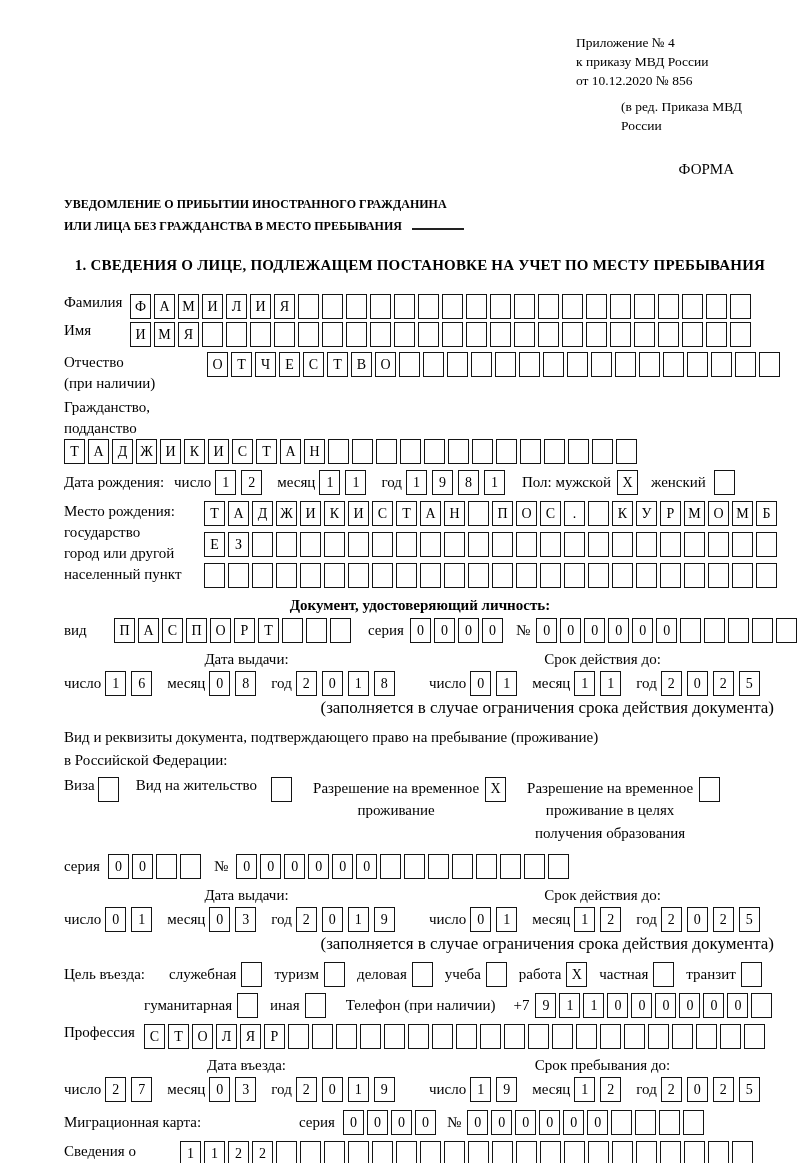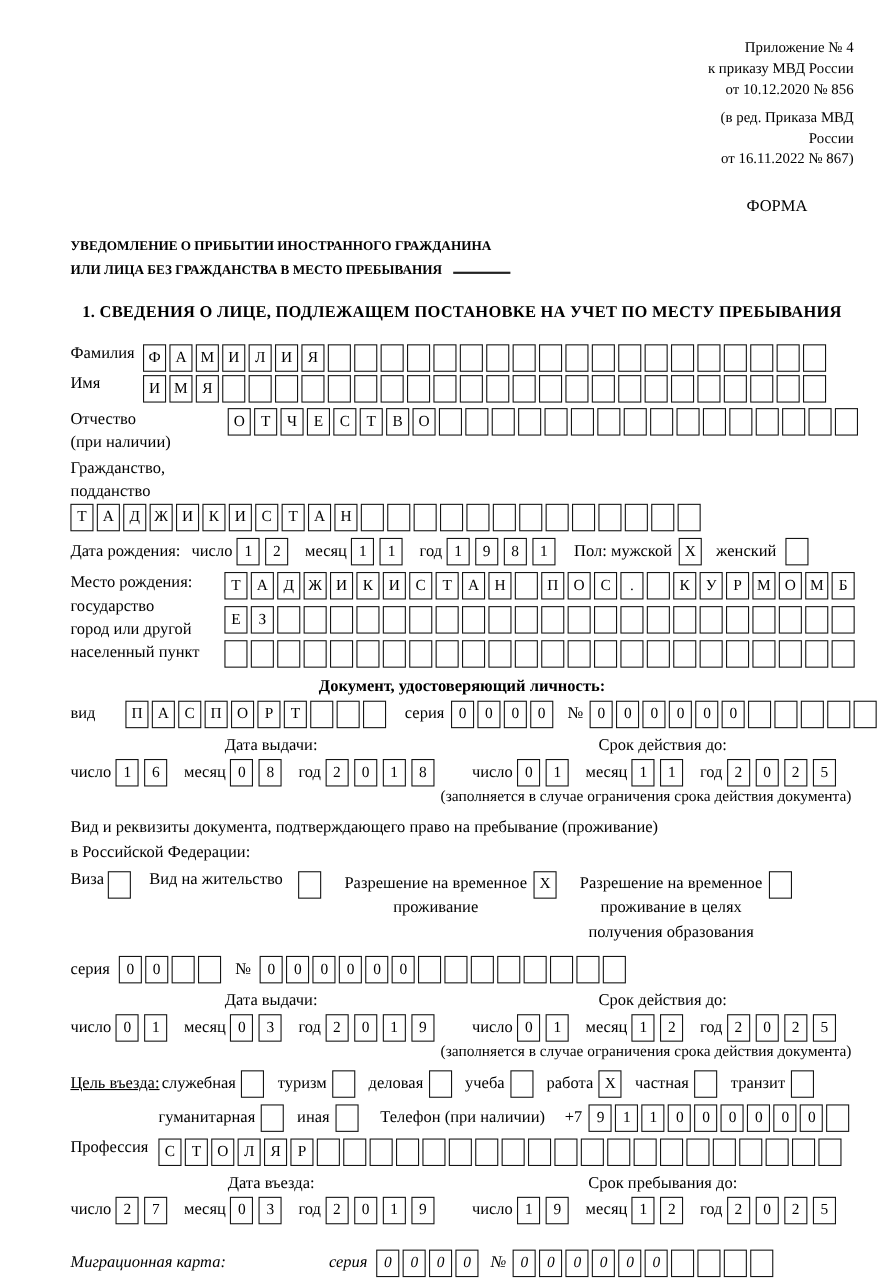--- a/index.html
+++ b/index.html
@@ -1,20 +1,20 @@
 <!DOCTYPE html>
 <html><head>
 <meta charset="utf-8">
 <style>
   html,body{margin:0;padding:0;background:#fff;}
   body{width:800px;height:1163px;overflow:hidden;color:#000;
        font-family:"Liberation Serif","DejaVu Serif",serif;font-size:15px;}
   .page{padding:34px 24px 0 64px;box-sizing:border-box;}
   
-  .hdr-block{margin-left:auto;width:200px;font-size:13.5px;line-height:1.4;text-align:right;}
+  .hdr-block{margin-left:auto;width:200px;font-size:13.5px;line-height:1.4;}
   .hdr-note{margin-top:7px;margin-left:45px;}
   .forma{text-align:right;padding-right:42px;font-weight:normal;font-size:15px;margin:26px 0 18px 0;}
   .title{text-align:left;font-weight:bold;font-size:12px;line-height:1.45;margin:0 0 4px 0;}
   .blank-line{display:inline-block;width:52px;border-bottom:2px solid #222;height:14px;margin-left:10px;}
   .sec-head{font-weight:bold;font-size:15px;margin:22px 0 20px 0;text-align:center;letter-spacing:.2px;}
   
   .cells{display:inline-flex;flex-wrap:nowrap;}
   .cell{width:21px;height:25px;border:1.5px solid #141414;margin-right:3px;box-sizing:border-box;
         display:inline-flex;align-items:center;justify-content:center;font-size:14px;line-height:1;flex:none;background:#fff;}
   .dgroup .cell{margin-right:5px;}
@@ -24,21 +24,21 @@
   .cellrows .cells{display:flex;margin-bottom:6px;}
   
   .inline-row{display:flex;align-items:center;margin-bottom:6px;}
   .date-line{display:flex;align-items:center;}
   .dlabel{margin:0 4px 0 0;}
   .dgroup{margin-right:10px;}
   .dates-row{display:flex;margin-top:8px;}
   .dates-left{width:365px;flex:none;}
   .dates-right{flex:1;}
   .dates-hdr{text-align:center;margin-bottom:3px;}
-  .note-right{text-align:right;font-size:14px;padding-right:2px;margin:2px 0 8px 0;}
+  .note-right{text-align:right;font-size:17px;padding-right:2px;margin:2px 0 8px 0;}
   
   .chk-row{display:flex;align-items:flex-start;margin:4px 0 10px 0;}
   .chk-item{display:flex;align-items:flex-start;margin-right:14px;}
   .chk-item .cells{margin-left:6px;}
   .chk-cap{text-align:center;line-height:1.5;}
   .opt{display:inline-flex;align-items:center;margin-right:9px;}
   .opt .cells{margin-left:5px;}
   .purpose2{padding-left:80px;}
   .mig-label{width:235px;flex:none;}
   .intro{line-height:1.55;}
@@ -47,21 +47,20 @@
 <body>
 
 <div class="page">
 
   <div class="hdr-block">
     <div>Приложение № 4</div>
     <div>к приказу МВД России</div>
     <div>от 10.12.2020 № 856</div>
     <div class="hdr-note">
       <div>(в ред. Приказа МВД России</div>
-      <div>от 16.11.2022 № 867)</div>
     </div>
   </div>
 
   <div class="forma">ФОРМА</div>
 
   <div class="title">
     <div>УВЕДОМЛЕНИЕ О ПРИБЫТИИ ИНОСТРАННОГО ГРАЖДАНИНА</div>
     <div><span>ИЛИ ЛИЦА БЕЗ ГРАЖДАНСТВА В МЕСТО ПРЕБЫВАНИЯ</span><span class="blank-line"></span></div>
   </div>
 
@@ -512,21 +511,21 @@
             <span class="cell">0</span>
             <span class="cell">2</span>
             <span class="cell">5</span>
           </span>
         </div>
     </div>
   </div>
   <div class="note-right">(заполняется в случае ограничения срока действия документа)</div>
 
   <div class="inline-row">
-    <span style="margin-right:2px;text-decoration:underline;">Цель въезда:</span>
+    <span style="margin-right:24px;">Цель въезда:</span>
     <span class="opt">
         <span>служебная</span>
         <span class="cells">
           <span class="cell"></span>
         </span>
       </span>
     <span class="opt">
         <span>туризм</span>
         <span class="cells">
           <span class="cell"></span>
@@ -665,21 +664,21 @@
           <span class="cells dgroup">
             <span class="cell">2</span>
             <span class="cell">0</span>
             <span class="cell">2</span>
             <span class="cell">5</span>
           </span>
         </div>
     </div>
   </div>
 
-  <div class="inline-row" style="margin-top:23px;font-style:italic;">
+  <div class="inline-row" style="margin-top:8px;">
     <span class="mig-label">Миграционная карта:</span>
     <span style="margin-right:8px;">серия</span>
     <span class="cells" style="margin-right:8px;">
         <span class="cell">0</span>
         <span class="cell">0</span>
         <span class="cell">0</span>
         <span class="cell">0</span>
       </span>
     <span style="margin-right:6px;">№</span>
     <span class="cells">

